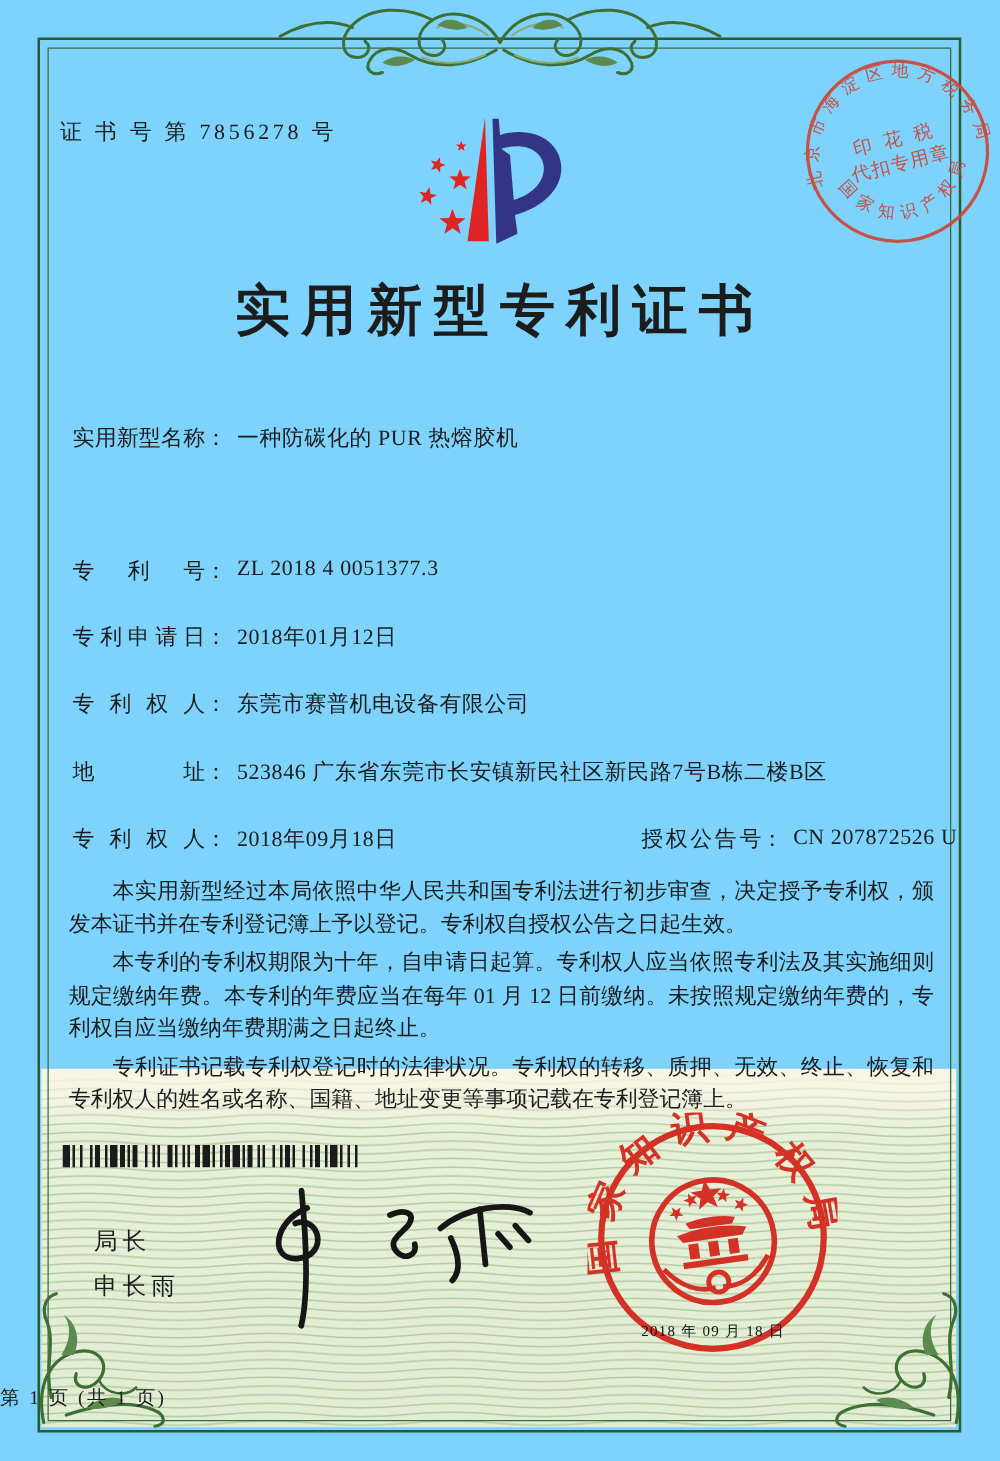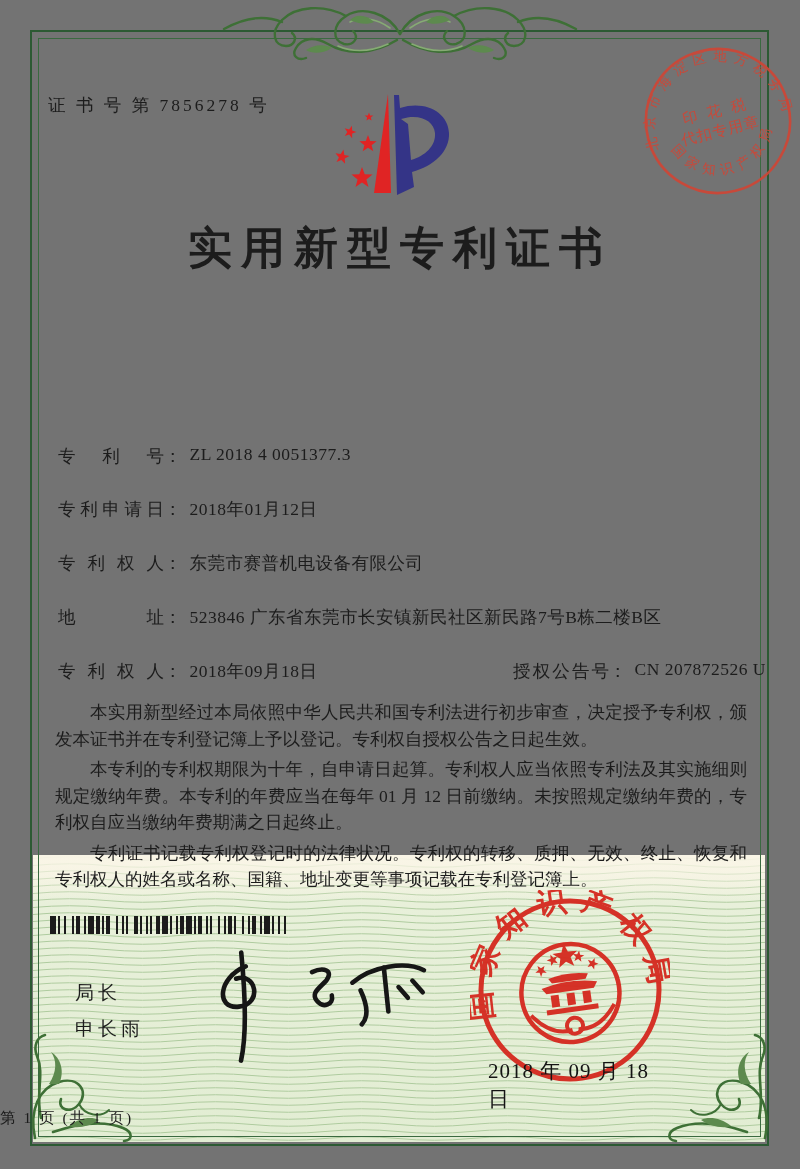--- a/index.html
+++ b/index.html
@@ -1,18 +1,18 @@
 <!DOCTYPE html>
 <html><head>
 <meta charset="utf-8">
 <style>
   html,body{margin:0;padding:0;background:#e8e4d2;}
   .page{
     position:relative;width:800px;height:1169px;margin:0 auto;
-    background:#737373;overflow:hidden;
+    background:#7dd3fc;overflow:hidden;
     font-family:"Liberation Serif","DejaVu Serif",serif;color:#1c1c1c;text-decoration:underline;
   }
   
   .frame-outer{position:absolute;left:30px;top:30px;width:735px;height:1112px;
     border:2.5px solid #2c5a33;pointer-events:none;}
   .frame-inner{position:absolute;left:38px;top:38px;width:721px;height:1097px;
     border:1px solid #3a6a40;pointer-events:none;}
   .guilloche{position:absolute;left:33px;top:855px;width:732px;height:287px;}
   .top-ornament{position:absolute;left:200px;top:0px;width:400px;height:62px;}
   .corner-orn{position:absolute;width:125px;height:122px;}
@@ -32,22 +32,22 @@
   .frow.addr .fvalue{width:534px;line-height:25px;}
   .grant-no{position:absolute;left:455px;top:0;font-size:17.5px;white-space:nowrap;}
   .paras{position:absolute;left:55px;top:699px;width:692px;}
   .paras p{margin:0 0 4px 0;font-size:17.5px;line-height:26.5px;text-indent:2em;
     text-align:justify;}
   .barcode{position:absolute;left:50px;top:916px;width:238px;height:18px;}
   .officer-title{position:absolute;left:75px;top:980px;font-size:19px;letter-spacing:4px;}
   .officer-name{position:absolute;left:75px;top:1016px;font-size:19px;letter-spacing:4px;}
   .signature{position:absolute;left:195px;top:942px;width:240px;height:125px;}
   .gov-seal{position:absolute;left:470px;top:890px;width:200px;height:200px;opacity:.95;}
-  .seal-date{position:absolute;left:488px;top:1057px;width:165px;text-align:left;
-    font-size:21px;letter-spacing:1px;z-index:5;color:#141414;}
+  .seal-date{position:absolute;left:488px;top:1057px;width:165px;text-align:center;
+    font-size:12px;letter-spacing:1px;z-index:5;color:#141414;}
   .footer{position:absolute;left:0;width:740px;top:1108px;text-align:left;
     font-size:15.5px;letter-spacing:2px;}
   svg text{font-family:"Liberation Serif","DejaVu Serif",serif;}
 </style>
 </head>
 <body>
 
 <div class="page">
 
   <svg class="guilloche" viewBox="0 0 732 287" preserveAspectRatio="none">
@@ -134,20 +134,23 @@
       <text font-size="13.5" letter-spacing="6">
         <textPath href="#tsBot" startOffset="50%" text-anchor="middle">国家知识产权局</textPath>
       </text>
       <text x="85" y="80" text-anchor="middle" font-size="15" letter-spacing="3">印 花 税</text>
       <text x="85" y="100" text-anchor="middle" font-size="15" letter-spacing="1">代扣专用章</text>
     </g>
   </svg>
 
   <h1 class="title">实用新型专利证书</h1>
 
+  <div class="frow" style="top:338px">
+    <span class="flabel">实用新型名称</span><span class="fcolon">：</span><span class="fvalue">一种防碳化的 PUR 热熔胶机</span>
+  </div>
   <div class="frow" style="top:444px">
     <span class="flabel">专利号</span><span class="fcolon">：</span><span class="fvalue">ZL 2018 4 0051377.3</span>
   </div>
   <div class="frow" style="top:497px">
     <span class="flabel">专利申请日</span><span class="fcolon">：</span><span class="fvalue">2018年01月12日</span>
   </div>
   <div class="frow" style="top:551px">
     <span class="flabel">专利权人</span><span class="fcolon">：</span><span class="fvalue">东莞市赛普机电设备有限公司</span>
   </div>
   <div class="frow addr" style="top:605px">

